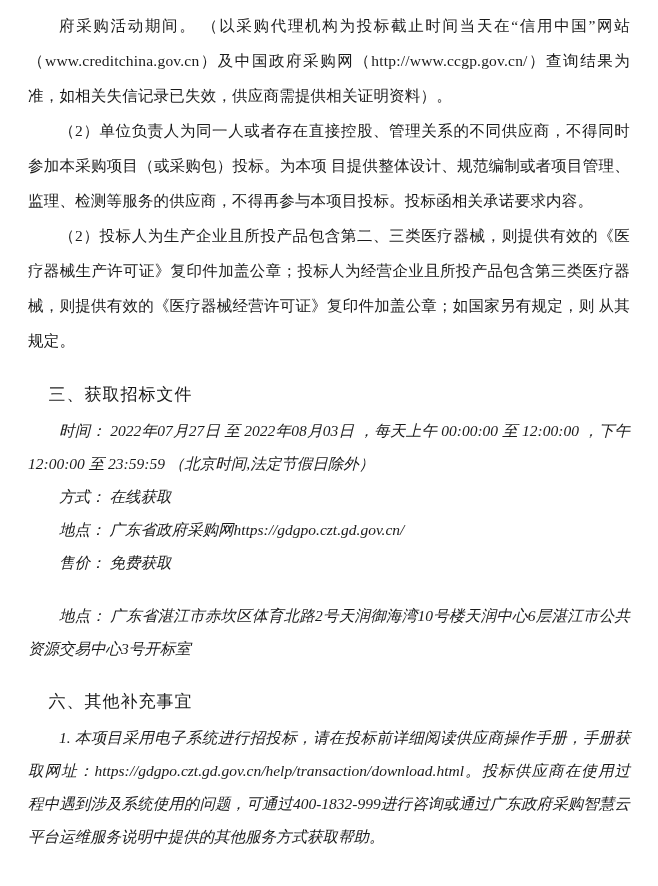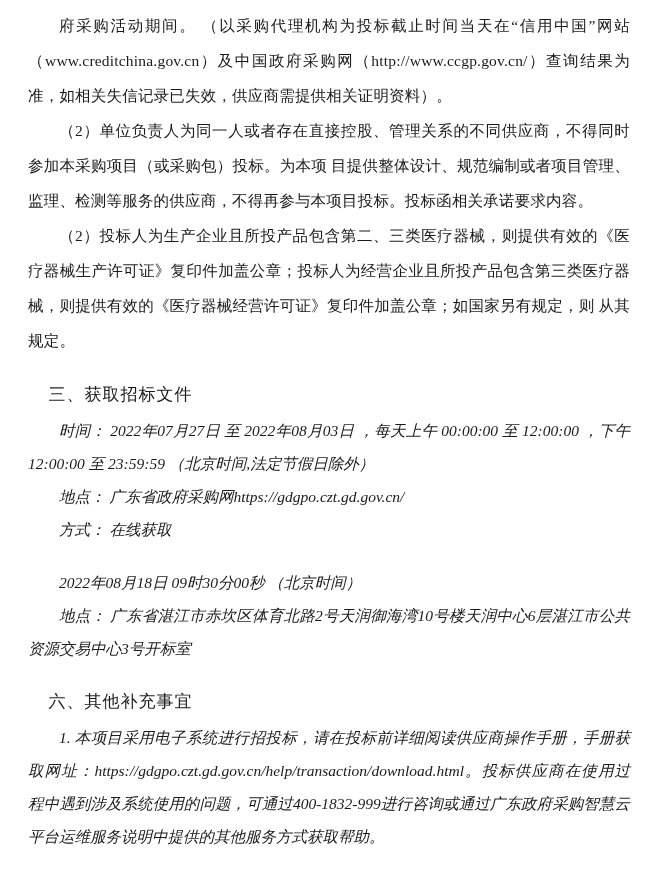--- a/index.html
+++ b/index.html
@@ -61,26 +61,26 @@
 
   <p class="para indent">府采购活动期间。 （以采购代理机构为投标截止时间当天在“信用中国”网站（www.creditchina.gov.cn）及中国政府采购网（http://www.ccgp.gov.cn/）查询结果为准，如相关失信记录已失效，供应商需提供相关证明资料）。</p>
 
   <p class="para indent">（2）单位负责人为同一人或者存在直接控股、管理关系的不同供应商，不得同时参加本采购项目（或采购包）投标。为本项 目提供整体设计、规范编制或者项目管理、监理、检测等服务的供应商，不得再参与本项目投标。投标函相关承诺要求内容。</p>
 
   <p class="para indent">（2）投标人为生产企业且所投产品包含第二、三类医疗器械，则提供有效的《医疗器械生产许可证》复印件加盖公章；投标人为经营企业且所投产品包含第三类医疗器械，则提供有效的《医疗器械经营许可证》复印件加盖公章；如国家另有规定，则 从其规定。</p>
 
   <div class="sect">
     <h2 class="heading">三、获取招标文件</h2>
     <p class="sub">时间： 2022年07月27日 至 2022年08月03日 ，每天上午 00:00:00 至 12:00:00 ，下午 12:00:00 至 23:59:59 （北京时间,法定节假日除外）</p>
+    <p class="sub">方式： 在线获取</p>
     <p class="sub">地点： 广东省政府采购网https://gdgpo.czt.gd.gov.cn/</p>
-    <p class="sub">方式： 在线获取</p>
+    <p class="sub">售价： 免费获取</p>
   </div>
 
   <div class="sect">
-    <p class="sub">2022年08月18日 09时30分00秒 （北京时间）</p>
     <p class="sub">地点： 广东省湛江市赤坎区体育北路2号天润御海湾10号楼天润中心6层湛江市公共资源交易中心3号开标室</p>
   </div>
 
   <div class="sect">
   </div>
 
   <div class="sect">
     <h2 class="heading">六、其他补充事宜</h2>
     <p class="sub">1. 本项目采用电子系统进行招投标，请在投标前详细阅读供应商操作手册，手册获取网址：https://gdgpo.czt.gd.gov.cn/help/transaction/download.html。投标供应商在使用过程中遇到涉及系统使用的问题，可通过400-1832-999进行咨询或通过广东政府采购智慧云平台运维服务说明中提供的其他服务方式获取帮助。</p>
 

